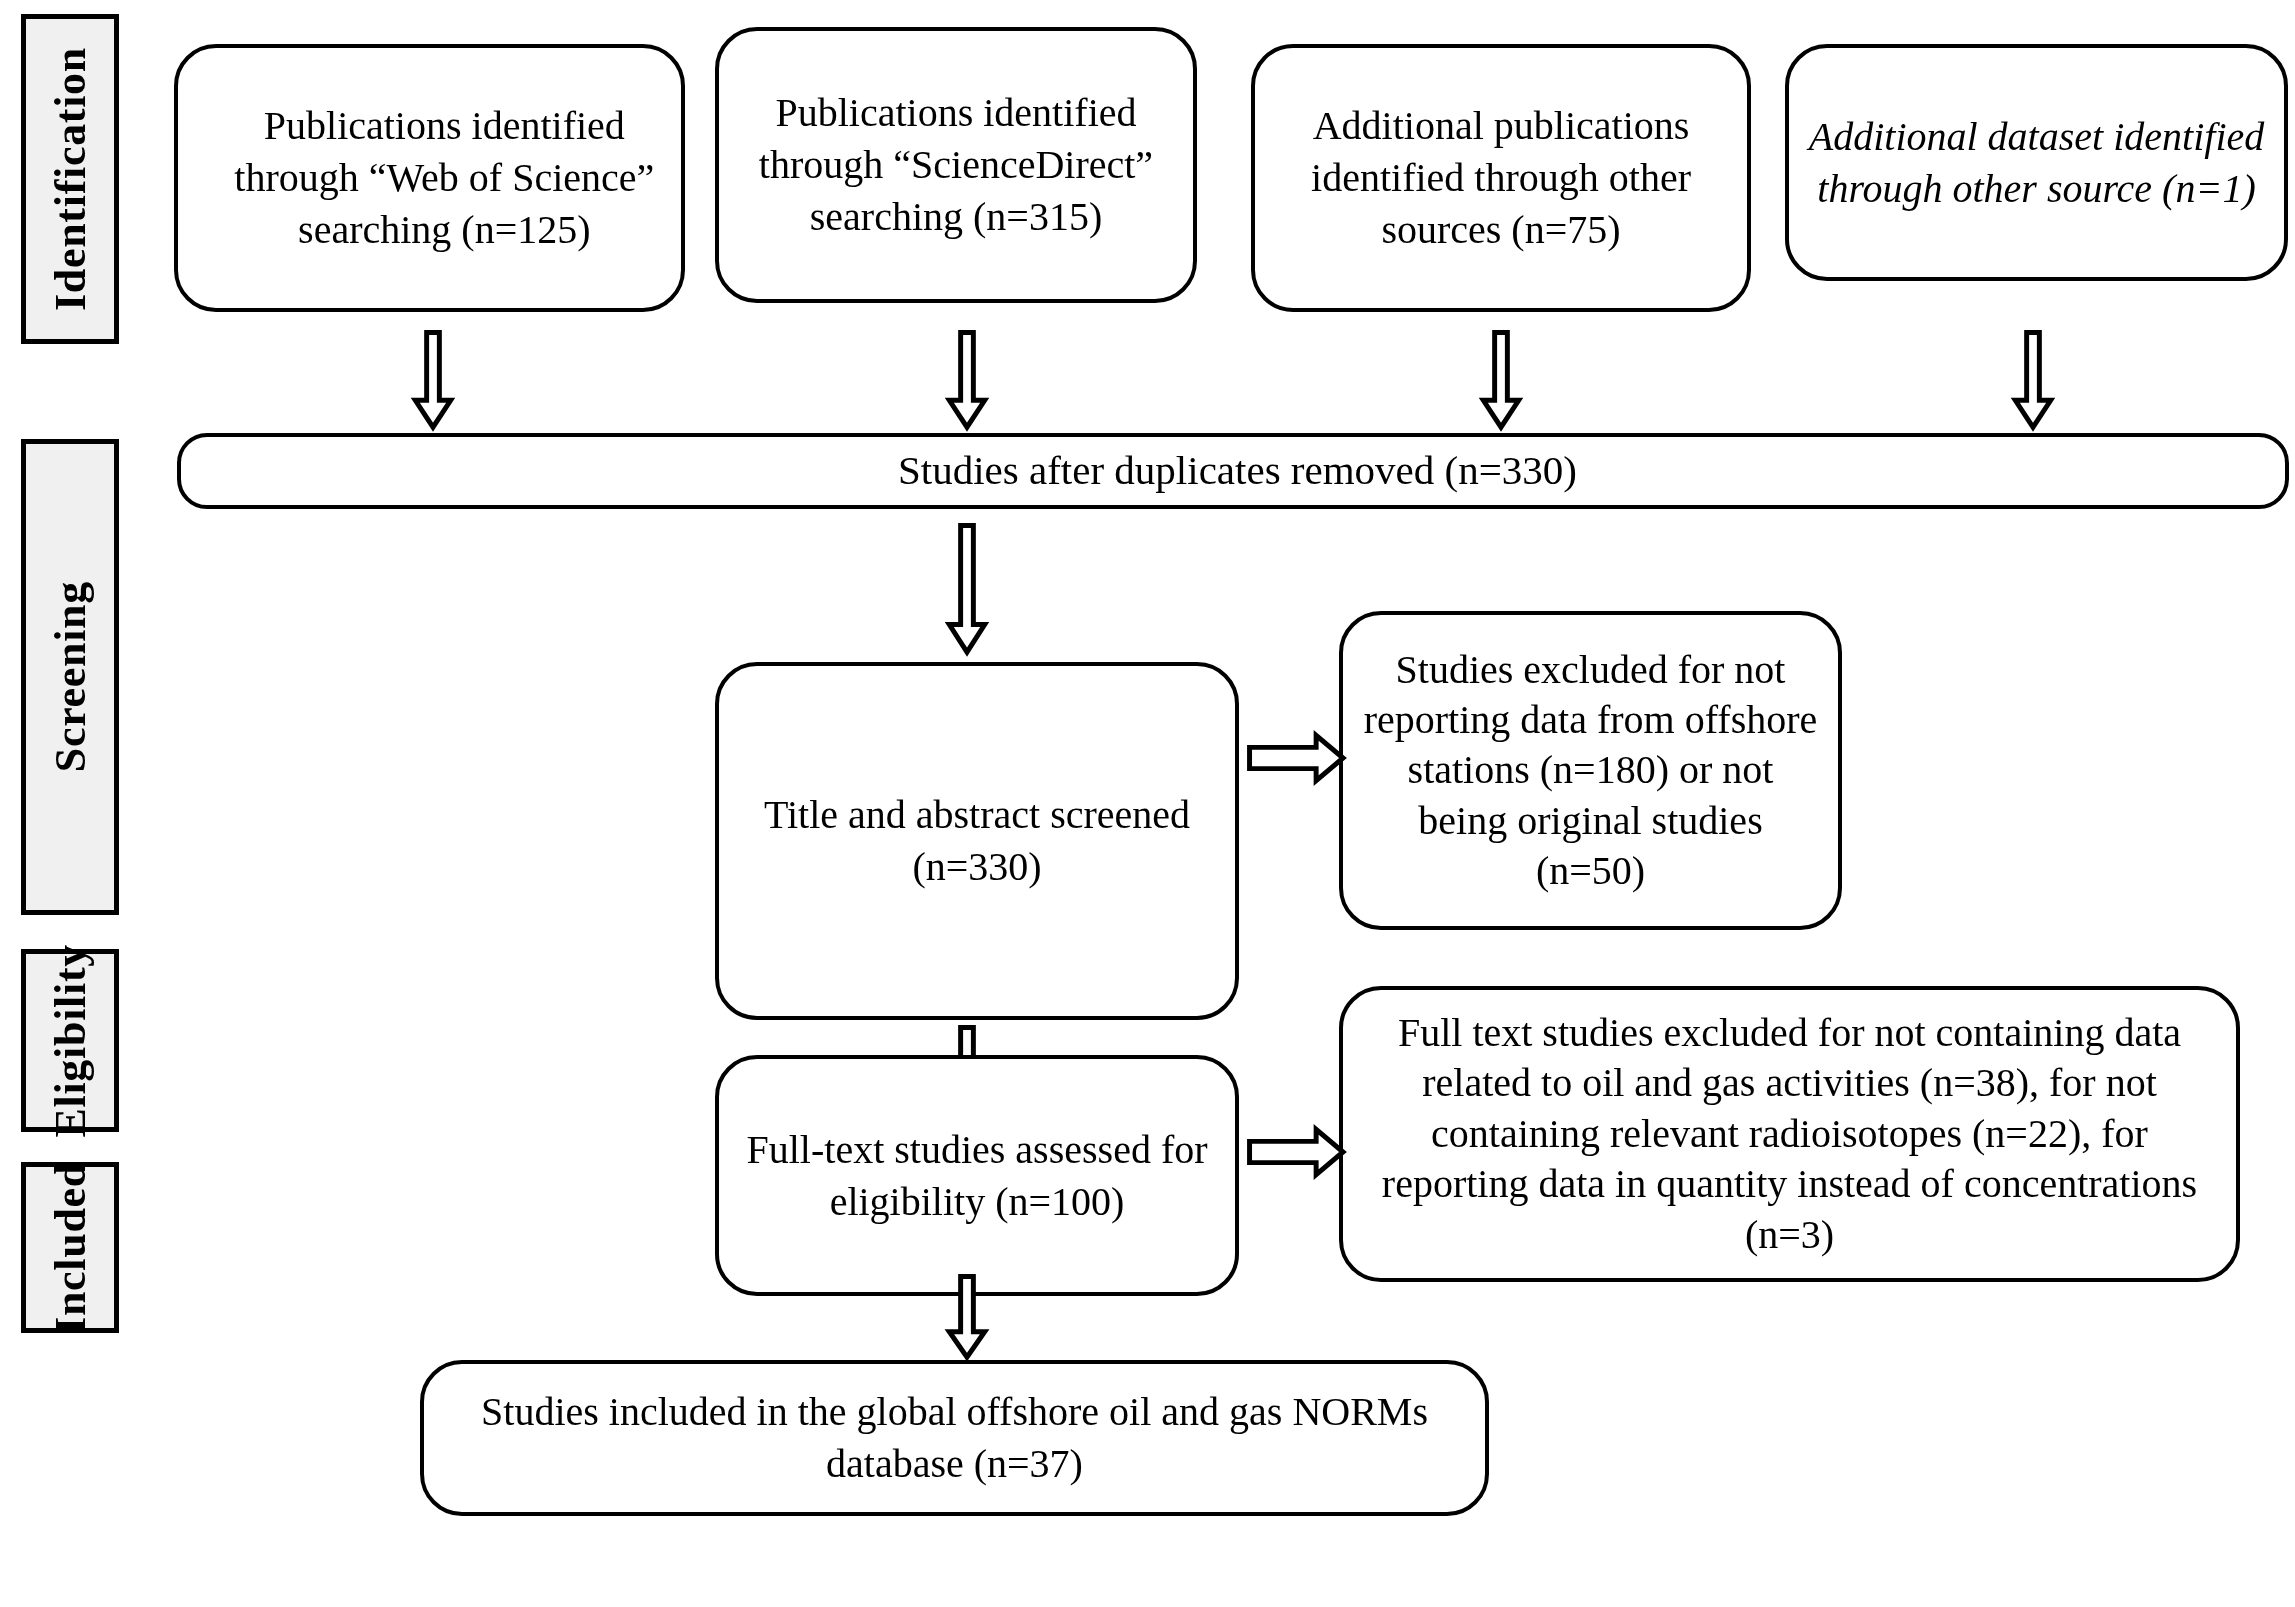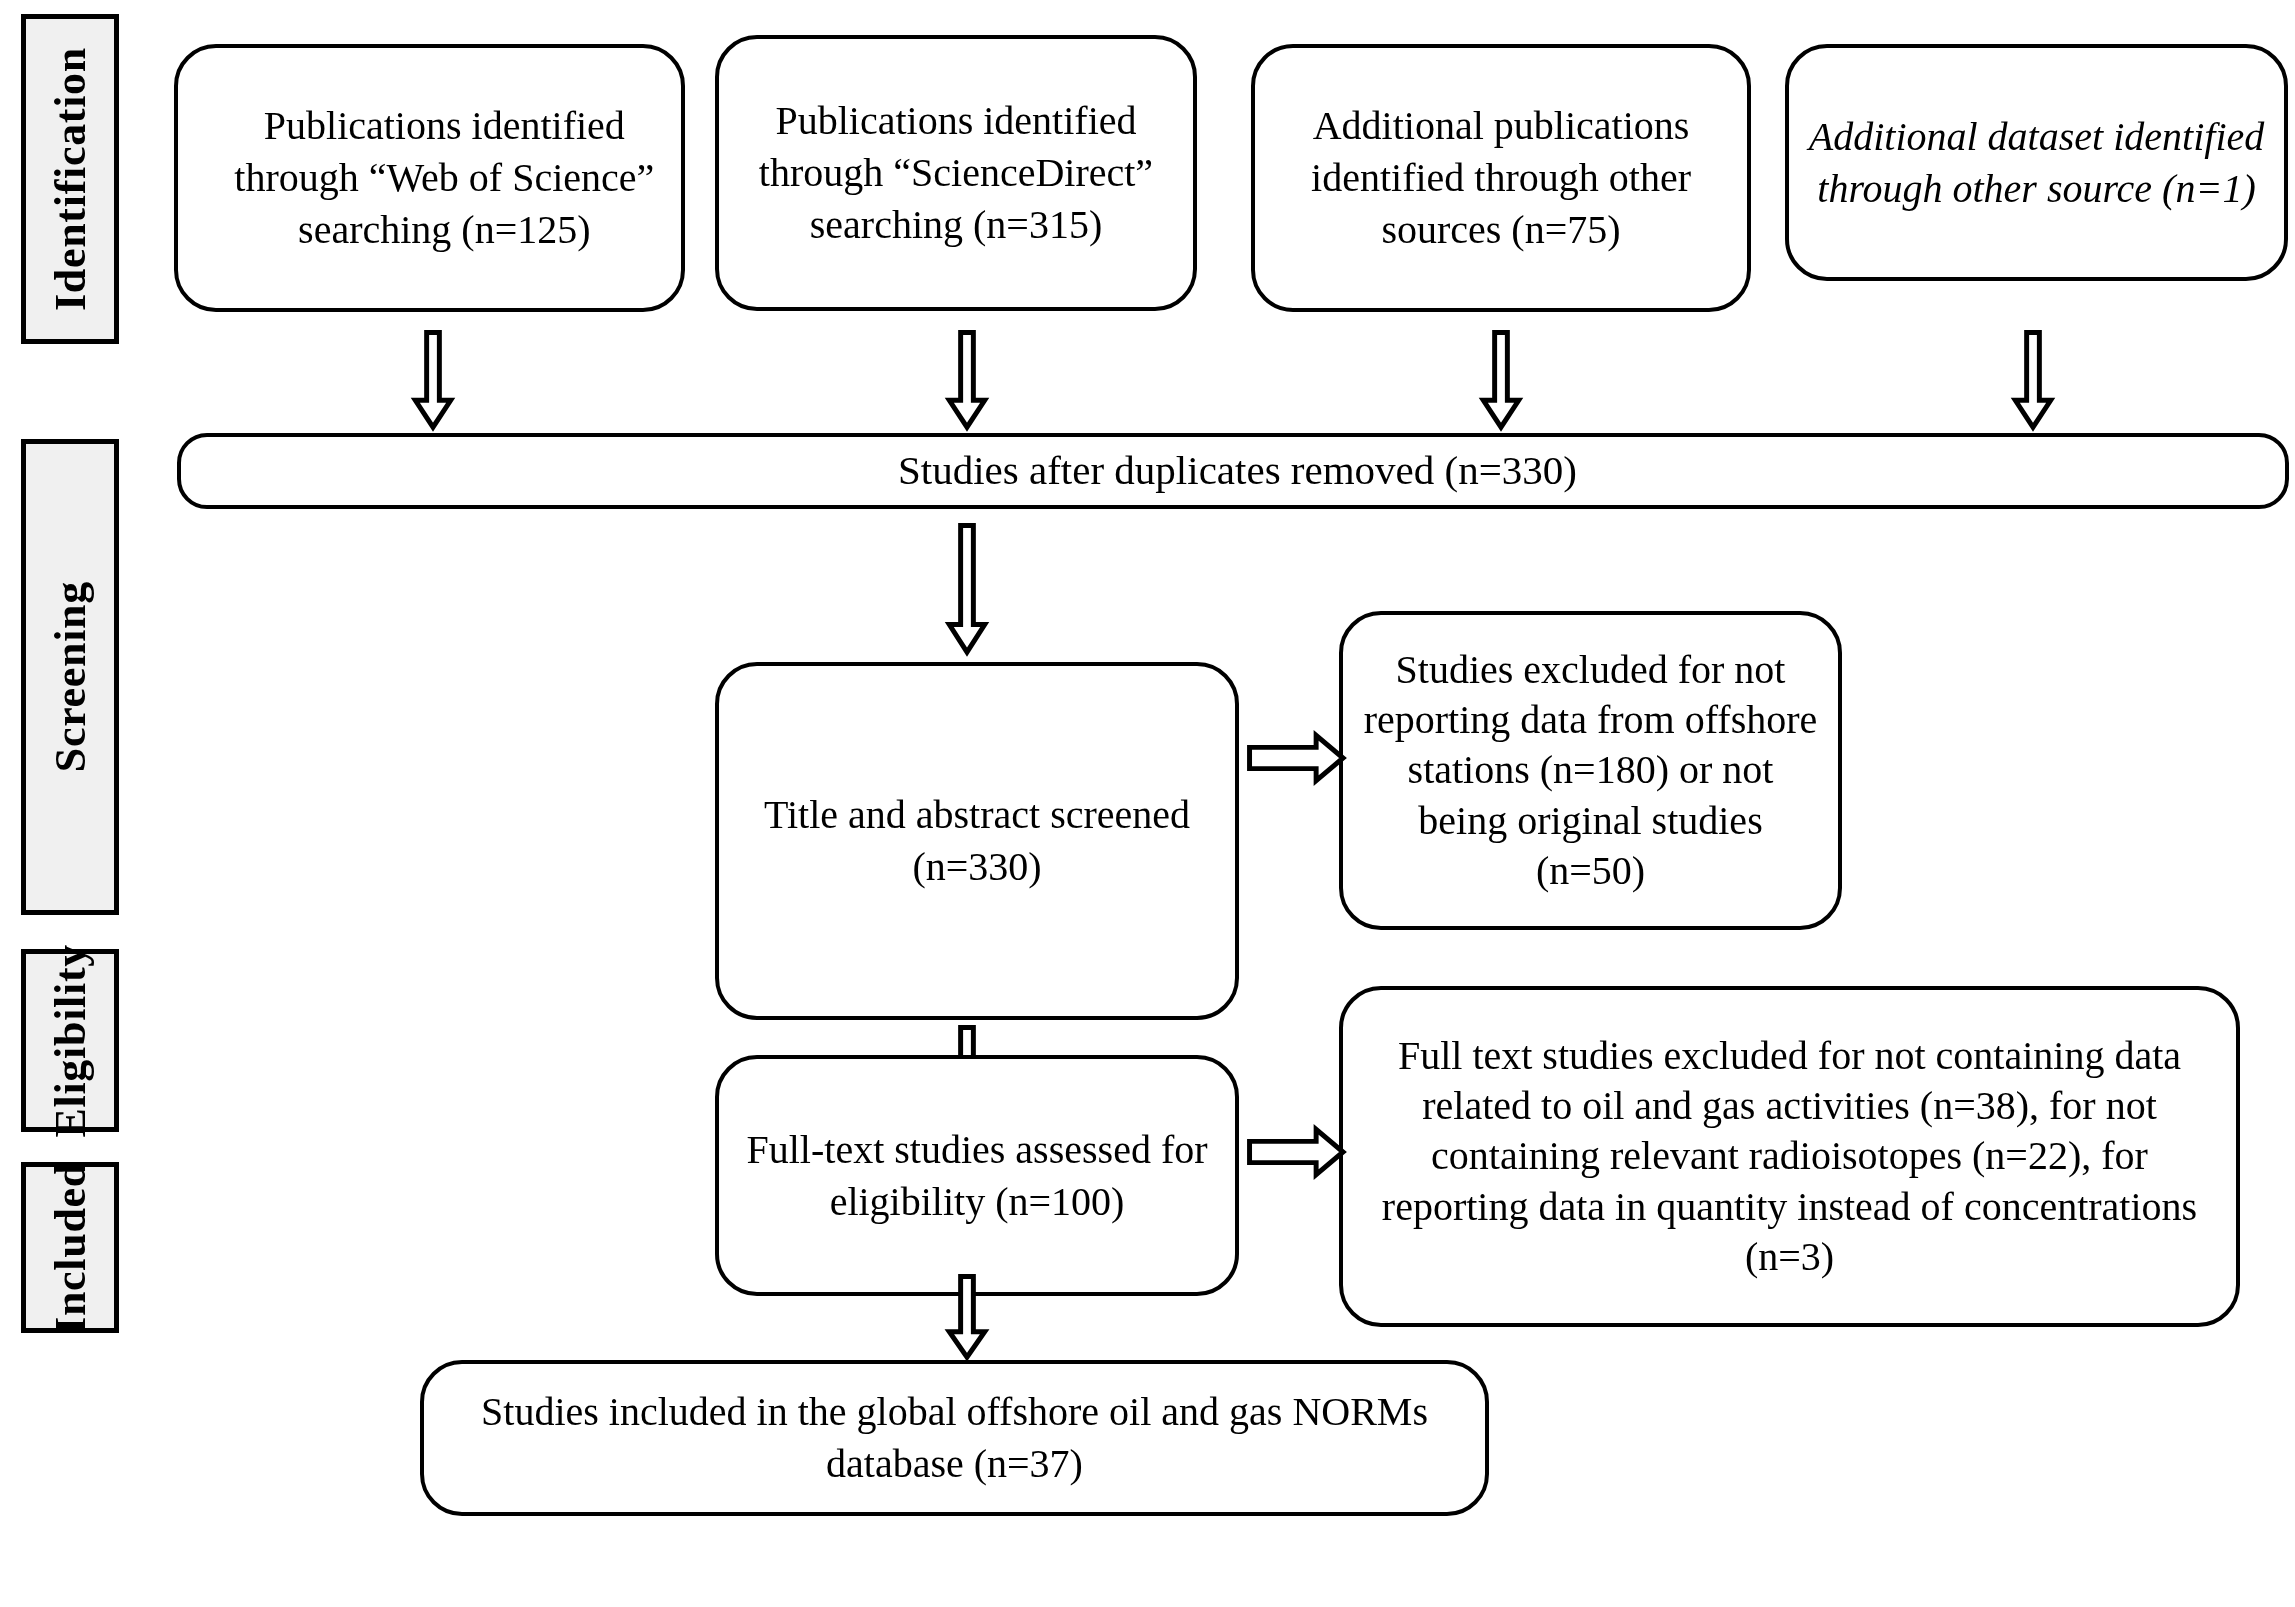--- a/index.html
+++ b/index.html
@@ -44,21 +44,21 @@
 </div>
 
 <div class="stage" style="left:21px;top:1162px;width:98px;height:171px;">
   <span>Included</span>
 </div>
 
 <div class="box" style="left:174px;top:44px;width:511px;height:268px;padding-left:48px;">
   <p>Publications identified through “Web of Science” searching (n=125)</p>
 </div>
 
-<div class="box" style="left:715px;top:35px;width:482px;height:276px;">
+<div class="box" style="left:715px;top:27px;width:482px;height:276px;">
   <p>Publications identified through “ScienceDirect” searching (n=315)</p>
 </div>
 
 <div class="box" style="left:1251px;top:44px;width:500px;height:268px;">
   <p>Additional publications identified through other sources (n=75)</p>
 </div>
 
 <div class="box" style="left:1785px;top:44px;width:503px;height:237px;font-style:italic;">
   <p>Additional dataset identified through other source (n=1)</p>
 </div>
@@ -114,21 +114,21 @@
 <div class="arrow-down" style="left:945px;top:1026px;width:44px;height:124px;">
   <svg width="44" height="124" viewBox="0 0 62 175">
     <polygon points="22,2 40,2 40,134 56,134 31,171 6,134 22,134" fill="#fff" stroke="#000" stroke-width="7" stroke-linejoin="miter"></polygon>
   </svg>
 </div>
 
 <div class="box" style="left:715px;top:1031px;width:524px;height:241px;margin-top:24px;">
   <p>Full-text studies assessed for eligibility (n=100)</p>
 </div>
 
-<div class="box tight" style="left:1339px;top:986px;width:901px;height:341px;">
+<div class="box tight" style="left:1339px;top:986px;width:901px;height:296px;">
   <p>Full text studies excluded for not containing data related to oil and gas activities (n=38), for not containing relevant radioisotopes (n=22), for reporting data in quantity instead of concentrations (n=3)</p>
 </div>
 
 <div class="arrow-right" style="left:1248px;top:1118px;width:98px;height:68px;">
   <svg width="98" height="68" viewBox="0 0 138 96">
     <polygon points="2,33 96,33 96,16 134,48 96,80 96,63 2,63" fill="#fff" stroke="#000" stroke-width="7" stroke-linejoin="miter"></polygon>
   </svg>
 </div>
 
 <div class="arrow-down" style="left:945px;top:1275px;width:44px;height:85px;">

